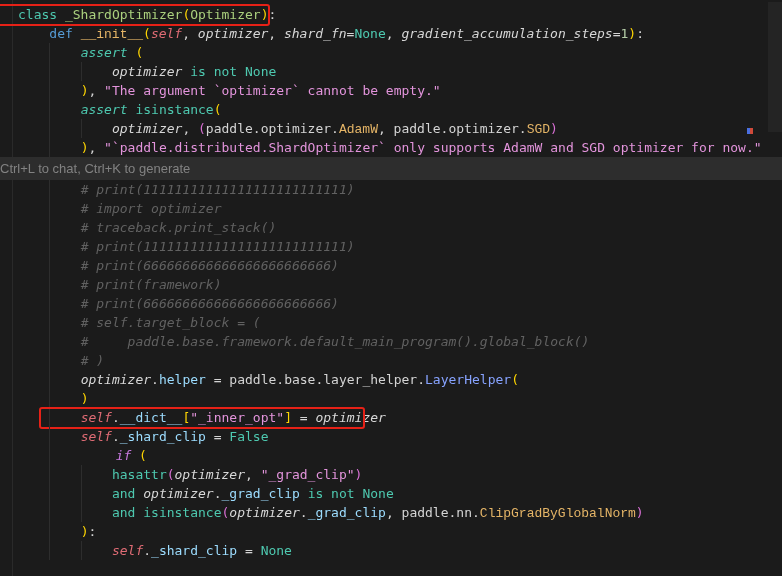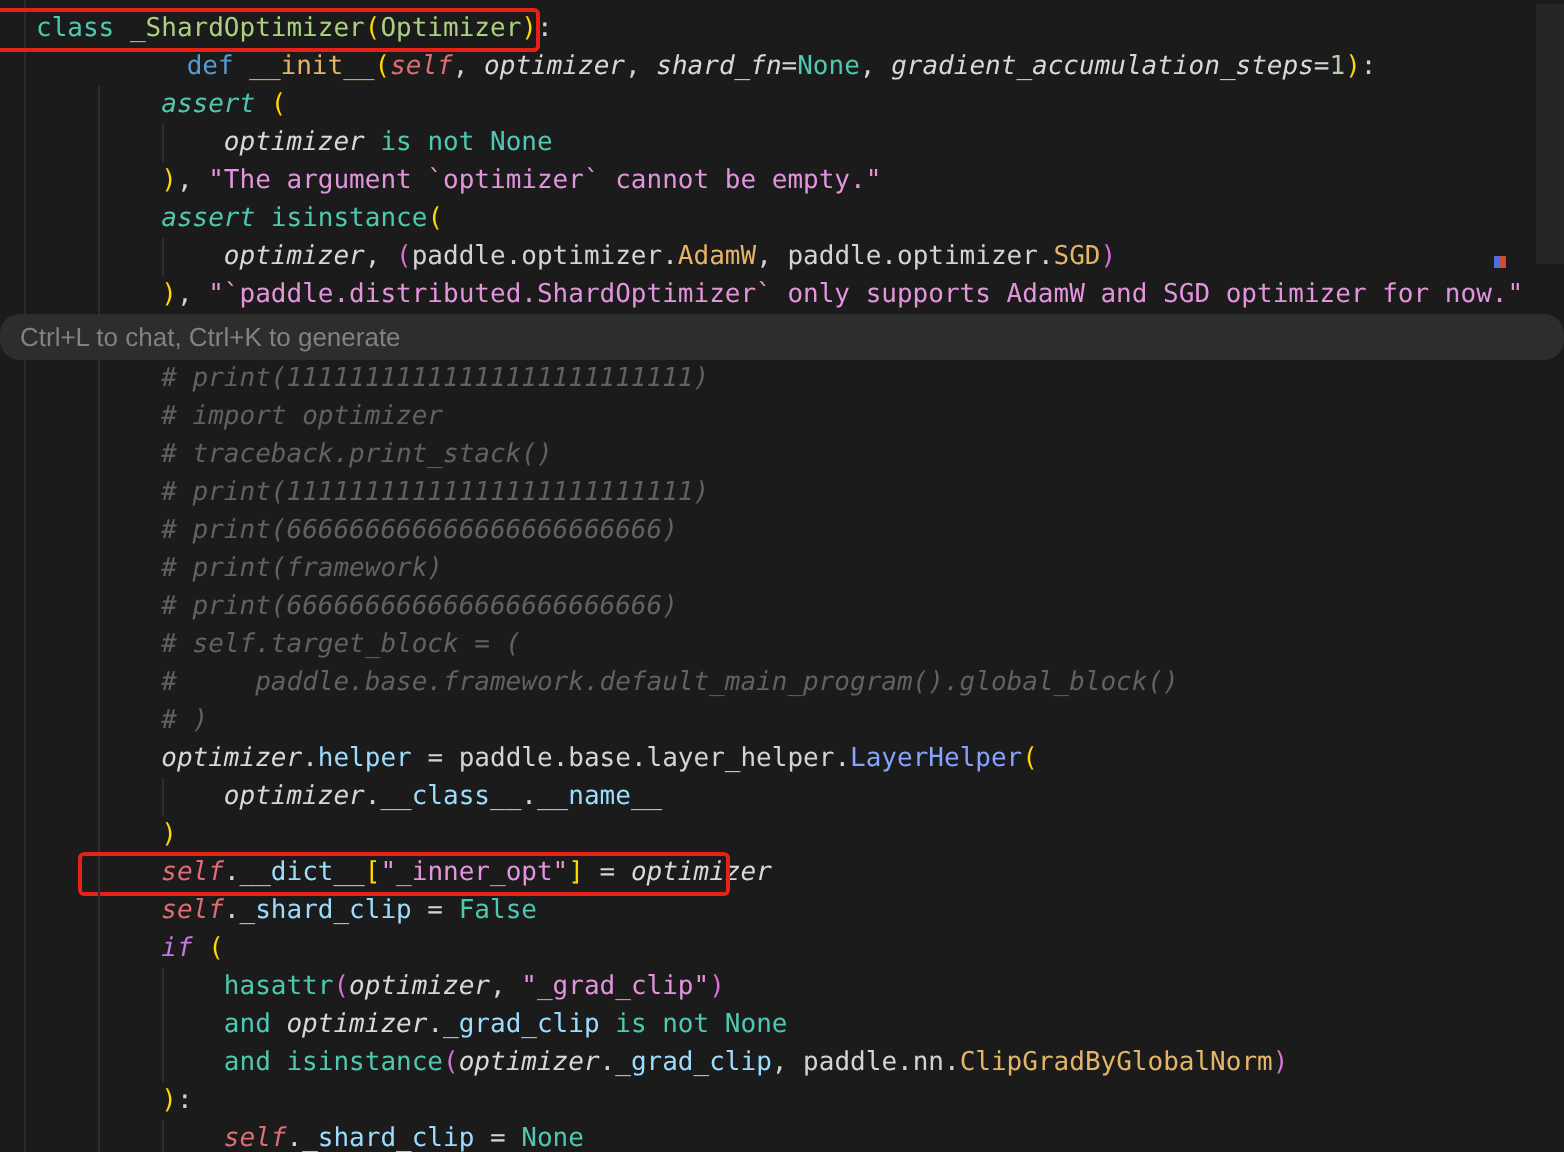--- a/index.html
+++ b/index.html
@@ -29,47 +29,45 @@
   .guide{
     position:absolute;top:0;bottom:0;width:1px;
     background:#2d2d2d;
   }
   .hint{
     height:23px;
     background:var(--hintbg,#2d2d2d);
     color:var(--hintfg,#828282);
     font-family:"Liberation Sans",sans-serif;
     font-size:13px;line-height:23px;
-    padding-left:10px;
-    border-radius:10px;
   }
   .annotation-box{
     position:absolute;
     box-sizing:border-box;
     top:-1.5px;height:22px;
     border:2.5px solid var(--red,#e62117);
     border-radius:3px;
     pointer-events:none;
   }
   .scrollbar{
     position:absolute;right:0;top:2px;width:14px;height:130px;
     background:#242424;
   }
   .deco-dot{
     position:absolute;left:747px;top:128px;width:6px;height:6px;
     background:linear-gradient(90deg,#4a6fe0 0 50%,#d04a3a 50% 100%);
   }
   
   .t-pl{color:var(--pl,#d4d4d4);}
   .t-kt{color:var(--kt,#4ec9b0);}
-  .t-kb{color:var(--kb,#569cd6);margin-left:44px;}
+  .t-kb{color:var(--kb,#569cd6);}
   .t-ki{color:var(--kt,#4ec9b0);font-style:italic;}
-  .t-km{color:var(--km,#c678dd);font-style:italic;}
+  .t-km{color:var(--km,#c678dd);font-style:italic;margin-left:35px;}
   .t-cn{color:var(--cn,#abd17e);}
-  .t-fn{color:var(--fn,#e5b567);}
+  .t-fn{color:var(--fn,#e5b567);font-family:Liberation Mono, monospace;}
   .t-f2{color:var(--f2,#87a3ff);text-align:center;}
   .t-pr{color:var(--pr,#9cdcfe);}
   .t-sf{color:var(--sf,#e06c75);font-style:italic;text-align:right;}
   .t-va{color:var(--va,#d8d8d8);font-style:italic;}
   .t-st{color:var(--st,#e394dc);}
   .t-nu{color:var(--nu,#b5cea8);}
   .t-b1{color:var(--b1,#ffd602);}
   .t-b2{color:var(--b2,#da70d6);}
   .t-cm{color:var(--cm,#616161);font-style:italic;}
 </style>
@@ -93,21 +91,20 @@
       <div class="line"><span class="guide" style="left: 49.3px;"></span><span class="t-pl">        </span><span class="t-cm"># import optimizer</span></div>
       <div class="line"><span class="guide" style="left: 49.3px;"></span><span class="t-pl">        </span><span class="t-cm"># traceback.print_stack()</span></div>
       <div class="line"><span class="guide" style="left: 49.3px;"></span><span class="t-pl">        </span><span class="t-cm"># print(11111111111111111111111111)</span></div>
       <div class="line"><span class="guide" style="left: 49.3px;"></span><span class="t-pl">        </span><span class="t-cm"># print(666666666666666666666666)</span></div>
       <div class="line"><span class="guide" style="left: 49.3px;"></span><span class="t-pl">        </span><span class="t-cm"># print(framework)</span></div>
       <div class="line"><span class="guide" style="left: 49.3px;"></span><span class="t-pl">        </span><span class="t-cm"># print(666666666666666666666666)</span></div>
       <div class="line"><span class="guide" style="left: 49.3px;"></span><span class="t-pl">        </span><span class="t-cm"># self.target_block = (</span></div>
       <div class="line"><span class="guide" style="left: 49.3px;"></span><span class="t-pl">        </span><span class="t-cm">#     paddle.base.framework.default_main_program().global_block()</span></div>
       <div class="line"><span class="guide" style="left: 49.3px;"></span><span class="t-pl">        </span><span class="t-cm"># )</span></div>
       <div class="line"><span class="guide" style="left: 49.3px;"></span><span class="t-pl">        </span><span class="t-va">optimizer</span><span class="t-pl">.</span><span class="t-pr">helper</span><span class="t-pl"> = paddle.base.layer_helper.</span><span class="t-f2">LayerHelper</span><span class="t-b1">(</span></div>
-      <div class="line"><span class="guide" style="left: 49.3px;"></span><span class="guide" style="left: 80.6px;"></span><span class="t-pl">            </span><span class="t-va">optimizer</span><span class="t-pl">.</span><span class="t-pr">__class__</span><span class="t-pl">.</span><span class="t-pr">__name__</span></div>
       <div class="line"><span class="guide" style="left: 49.3px;"></span><span class="t-pl">        </span><span class="t-b1">)</span></div>
       <div class="line"><span class="guide" style="left: 49.3px;"></span><span class="t-pl">        </span><span class="t-sf">self</span><span class="t-pl">.</span><span class="t-pr">__dict__</span><span class="t-b1">[</span><span class="t-st">"_inner_opt"</span><span class="t-b1">]</span><span class="t-pl"> = </span><span class="t-va">optimizer</span><div class="annotation-box" style="left: 39px; width: 326px;"></div></div>
       <div class="line"><span class="guide" style="left: 49.3px;"></span><span class="t-pl">        </span><span class="t-sf">self</span><span class="t-pl">.</span><span class="t-pr">_shard_clip</span><span class="t-pl"> = </span><span class="t-kt">False</span></div>
       <div class="line"><span class="guide" style="left: 49.3px;"></span><span class="t-pl">        </span><span class="t-km">if</span><span class="t-pl"> </span><span class="t-b1">(</span></div>
       <div class="line"><span class="guide" style="left: 49.3px;"></span><span class="guide" style="left: 80.6px;"></span><span class="t-pl">            </span><span class="t-kt">hasattr</span><span class="t-b2">(</span><span class="t-va">optimizer</span><span class="t-pl">, </span><span class="t-st">"_grad_clip"</span><span class="t-b2">)</span></div>
       <div class="line"><span class="guide" style="left: 49.3px;"></span><span class="guide" style="left: 80.6px;"></span><span class="t-pl">            </span><span class="t-kt">and</span><span class="t-pl"> </span><span class="t-va">optimizer</span><span class="t-pl">.</span><span class="t-pr">_grad_clip</span><span class="t-pl"> </span><span class="t-kt">is</span><span class="t-pl"> </span><span class="t-kt">not</span><span class="t-pl"> </span><span class="t-kt">None</span></div>
       <div class="line"><span class="guide" style="left: 49.3px;"></span><span class="guide" style="left: 80.6px;"></span><span class="t-pl">            </span><span class="t-kt">and</span><span class="t-pl"> </span><span class="t-kt">isinstance</span><span class="t-b2">(</span><span class="t-va">optimizer</span><span class="t-pl">.</span><span class="t-pr">_grad_clip</span><span class="t-pl">, paddle.nn.</span><span class="t-fn">ClipGradByGlobalNorm</span><span class="t-b2">)</span></div>
       <div class="line"><span class="guide" style="left: 49.3px;"></span><span class="t-pl">        </span><span class="t-b1">)</span><span class="t-pl">:</span></div>
       <div class="line"><span class="guide" style="left: 49.3px;"></span><span class="guide" style="left: 80.6px;"></span><span class="t-pl">            </span><span class="t-sf">self</span><span class="t-pl">.</span><span class="t-pr">_shard_clip</span><span class="t-pl"> = </span><span class="t-kt">None</span></div>
     </div>

